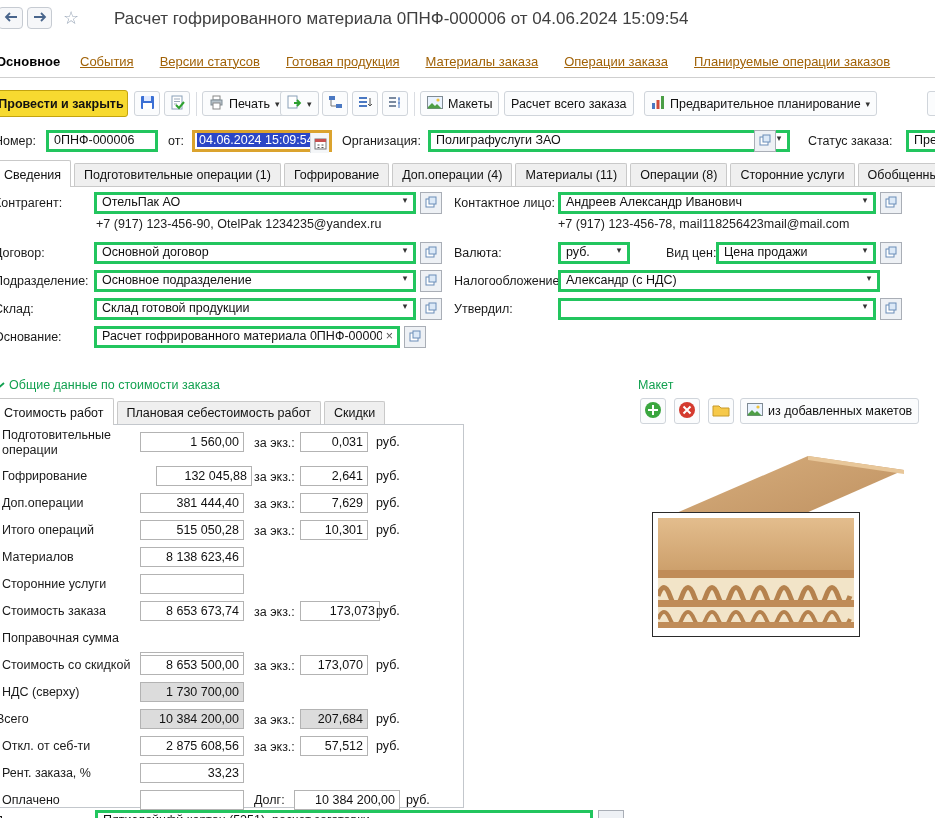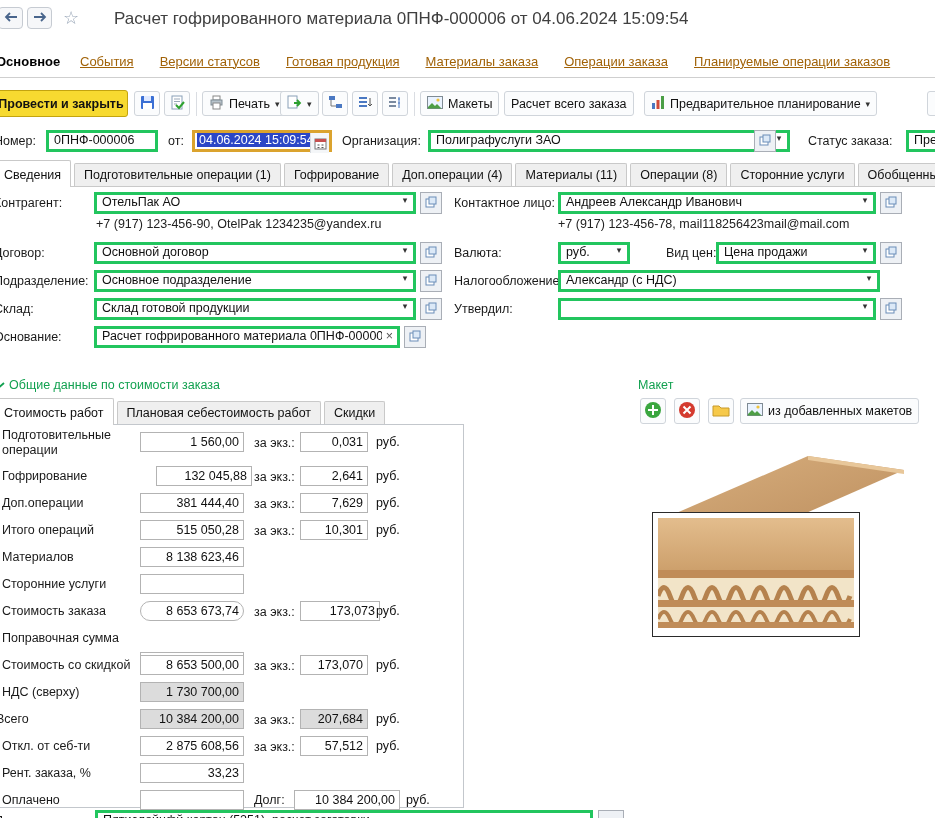--- a/index.html
+++ b/index.html
@@ -459,21 +459,21 @@
   <div class="cbox" style="left:308px;top:520px;width:68px;">10,301</div>
   <div class="unit" style="left:384px;top:520px;">руб.</div>
 
   <div class="clbl" style="left:10px;top:550px;">Материалов</div>
   <div class="cbox" style="left:148px;top:547px;width:104px;">8 138 623,46</div>
 
   <div class="clbl" style="left:10px;top:577px;">Сторонние услуги</div>
   <div class="cbox" style="left:148px;top:574px;width:104px;"></div>
 
   <div class="clbl" style="left:10px;top:604px;">Стоимость заказа</div>
-  <div class="cbox" style="left:148px;top:601px;width:104px;border-radius:10px;">8 653 673,74</div>
+  <div class="cbox" style="left:148px;top:601px;width:104px;">8 653 673,74</div>
   <div class="clbl" style="left:262px;top:605px;">за экз.:</div>
   <div class="cbox" style="left:308px;top:601px;width:80px;">173,073</div>
   <div class="unit" style="left:384px;top:601px;">руб.</div>
 
   <div class="clbl" style="left:10px;top:631px;">Поправочная сумма</div>
   <div class="cbox" style="left:148px;top:652px;width:104px;">-173,74</div>
 
   <div class="clbl" style="left:10px;top:658px;">Стоимость со скидкой</div>
   <div class="cbox" style="left:148px;top:655px;width:104px;">8 653 500,00</div>
   <div class="clbl" style="left:262px;top:659px;">за экз.:</div>

